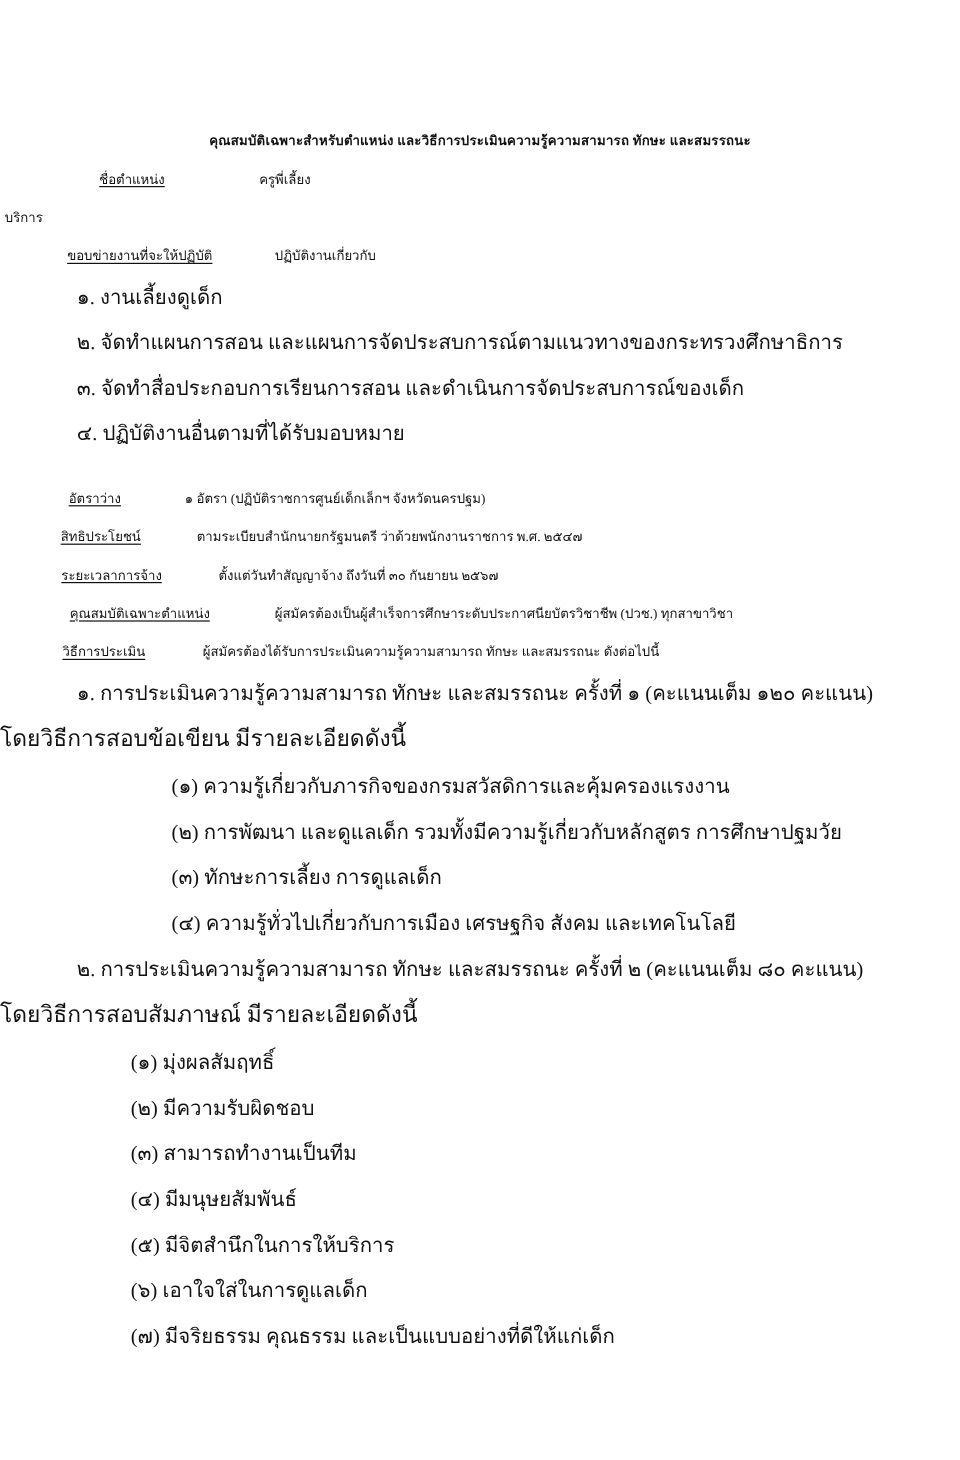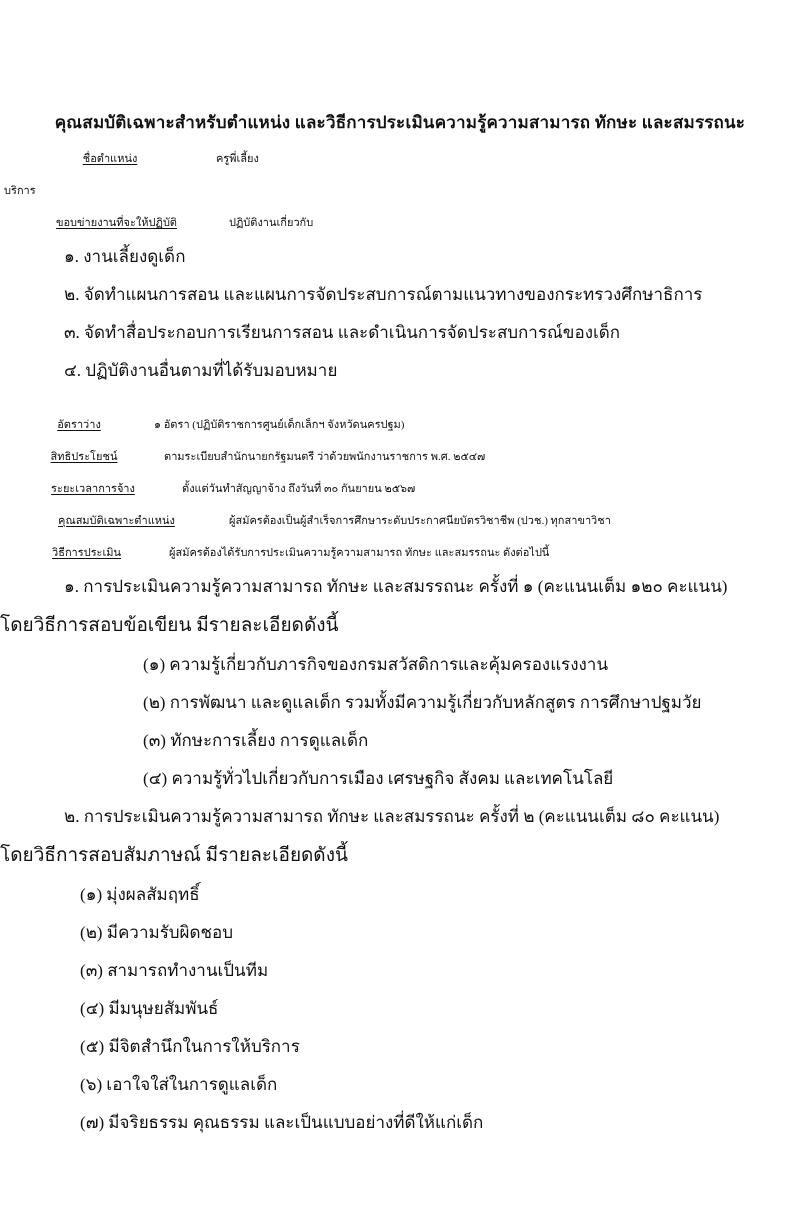--- a/index.html
+++ b/index.html
@@ -17,21 +17,21 @@
   }
   .page {
     position: relative;
     width: 800px;
     height: 1217px;
     padding: 0;
     box-sizing: border-box;
   }
   .doc-title {
     text-align: center;
-    font-size: 17px;
+    font-size: 11px;
     font-weight: 600;
     margin-top: 108px;
     letter-spacing: 0.2px;
     padding: 0 30px;
   }
   .row {
     display: flex;
     align-items: baseline;
     font-size: 11px;
     margin-top: 14px;
@@ -60,21 +60,21 @@
   }
   .sub-item {
     font-size: 17px;
     margin-top: 11px;
     padding-left: 64px;
   }
   .sub-item.deep {
     padding-left: 143px;
   }
   .sub-item.deep2 {
-    padding-left: 80px;
+    padding-left: 109px;
   }
   .flush {
     font-size: 19px;
     margin-top: 10px;
     padding-left: 0px;
   }
   .spacer-lg { height: 18px; }
 </style>
 </head>
 <body>

